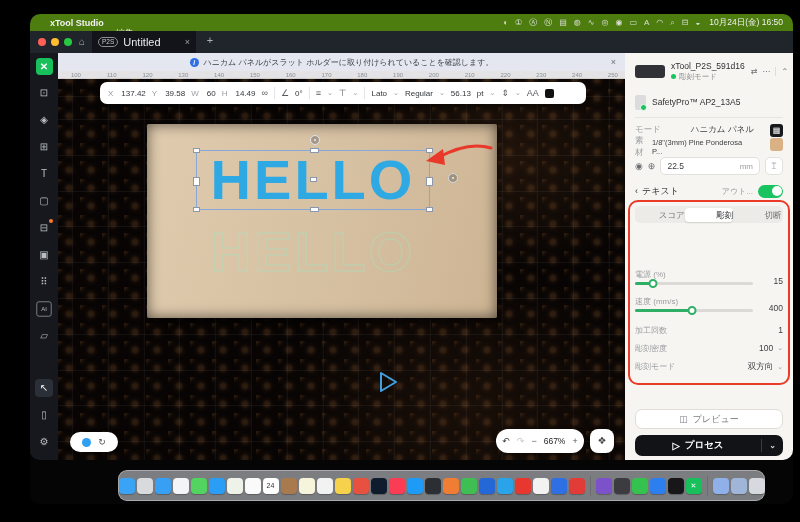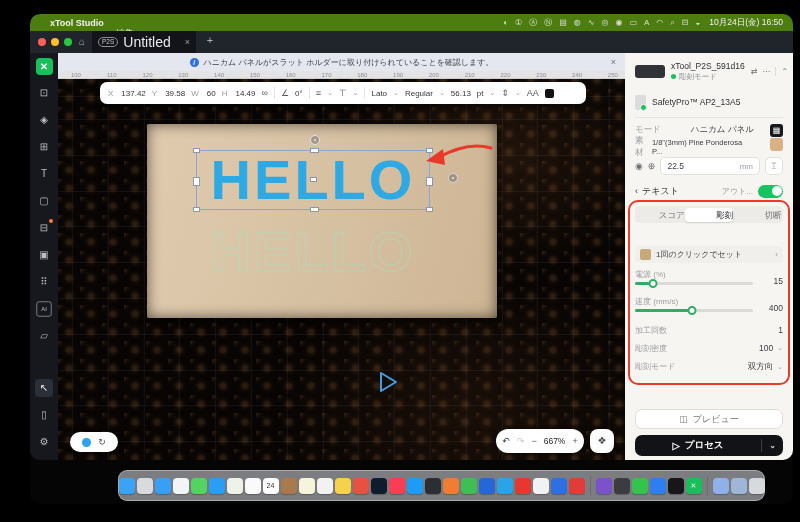--- a/index.html
+++ b/index.html
@@ -21,21 +21,21 @@
 
   
   .window { position:absolute; left:0; top:17px; width:763px; height:429px; background:#17191e; border-radius:0 0 10px 10px; overflow:hidden; }
 
   .tabbar { position:absolute; left:0; top:0; width:763px; height:22px; background:#20242b; }
   .traffic { position:absolute; top:7px; width:8px; height:8px; border-radius:50%; }
   .t-red { left:8px; background:#ff5f57; } .t-yellow { left:21px; background:#febc2e; } .t-green { left:34px; background:#28c840; }
   .home-btn { position:absolute; left:44px; top:3px; width:16px; height:16px; color:#aeb2b8; font-size:10px; text-align:center; line-height:16px; }
   .tab { position:absolute; left:62px; top:0; width:104px; height:22px; background:#121419; display:flex; align-items:center; padding:0 6px; gap:5px; }
   .tab-badge { border:1px solid #8b9097; color:#c7cbd1; font-size:6.5px; border-radius:5px; padding:0 3px; line-height:8px; }
-  .tab-title { color:#e8eaee; font-size:14px; flex:1; }
+  .tab-title { color:#e8eaee; font-size:11px; flex:1; }
   .tab-close { color:#9aa0a8; font-size:9px; }
   .new-tab { position:absolute; left:172px; top:3px; color:#aeb2b8; font-size:11px; width:16px; text-align:center; }
 
   .sidebar { position:absolute; left:0; top:22px; width:28px; height:407px; background:#16181d; display:flex; flex-direction:column; align-items:center; padding-top:5px; }
   .logo { width:17px; height:17px; background:#17c05a; border-radius:4px; color:#fff; font-size:10px; font-weight:bold; text-align:center; line-height:17px; margin-bottom:9px; }
   .tool { width:18px; height:18px; margin-bottom:9px; color:#b9bdc4; font-size:10px; text-align:center; line-height:18px; position:relative; border-radius:4px; }
   .tool .dot { position:absolute; right:0; top:0; width:4px; height:4px; border-radius:50%; background:#ff7a2f; }
   .tool.ai-tool { font-size:7px; border:1px solid #8b8f96; line-height:16px; border-radius:3px; transform:scale(.85); }
   .sidebar .gap { flex:1; }
   .tool.active { background:#2b2f37; color:#fff; }
@@ -400,27 +400,20 @@
 
         <div class="red-annot"></div>
 
         <div class="seg-tabs">
           <span class="seg">スコア</span>
           <span class="seg active">彫刻</span>
           <span class="seg">切断</span>
         </div>
 
 
-        <div class="prow preset-row">
-          <span class="preset-left">
-            <span class="preset-thumb"></span>
-            <span class="preset-label">1回のクリックでセット</span>
-          </span>
-          <span class="preset-arrow">›</span>
-        </div>
 
         <span class="param-label" style="top:216px">電源 (%)</span>
         <span class="param-value" style="top:223px">15</span>
         <div class="slider" style="top:229px">
           <span class="fill" style="width: 15%;"></span>
           <span class="knob" style="left: 15%;"></span>
         </div>
 
         <span class="param-label" style="top:243px">速度 (mm/s)</span>
         <span class="param-value" style="top:250px">400</span>

